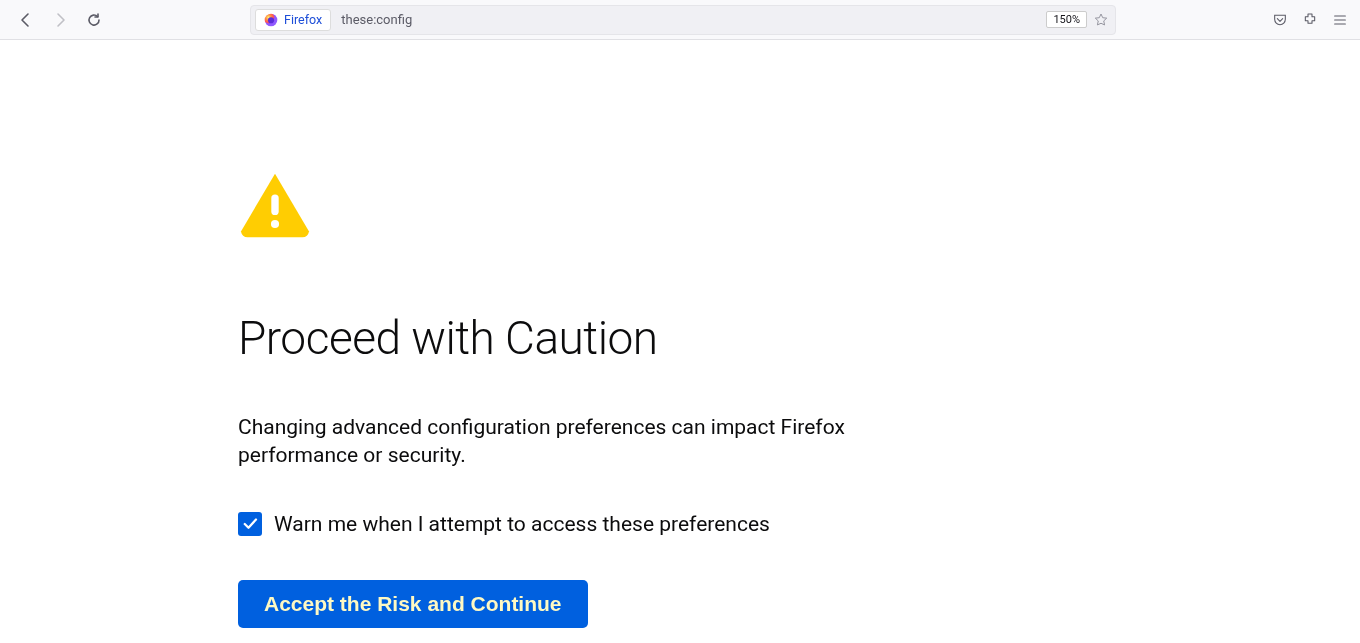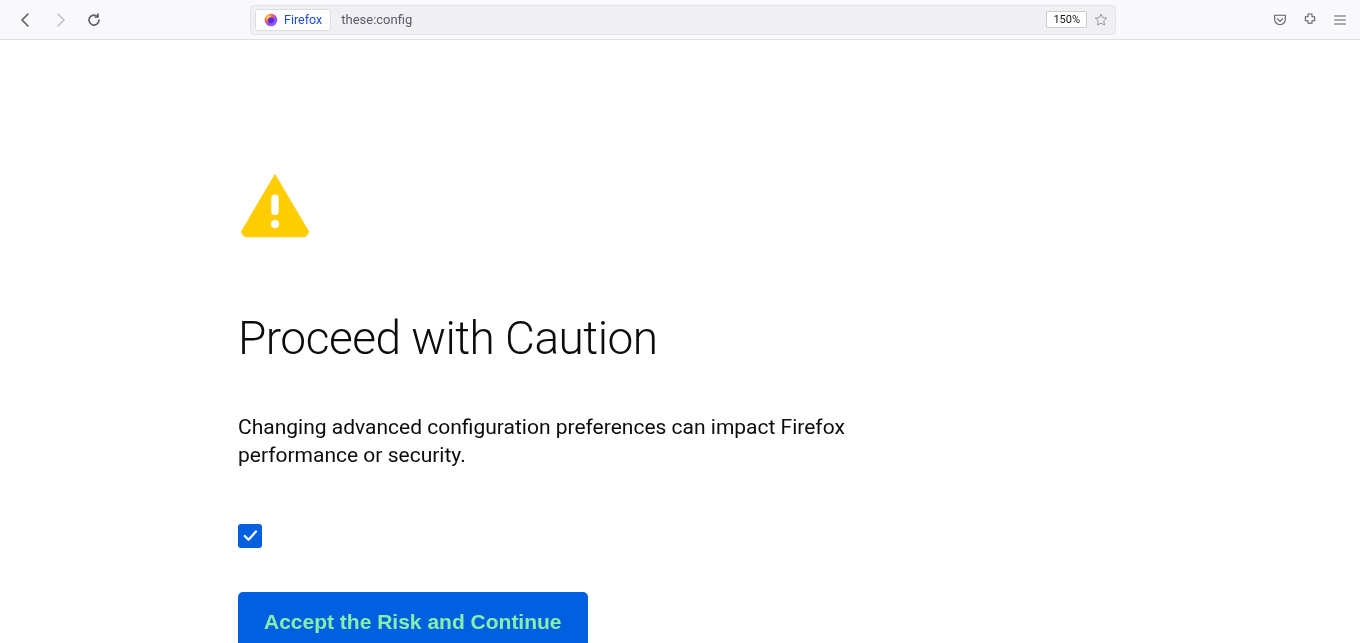--- a/index.html
+++ b/index.html
@@ -80,46 +80,46 @@
       font-weight: 300;
       color: #0c0c0d;
       margin-bottom: 48px;
       letter-spacing: -0.5px;
       margin-top: 27px;
     }
     .desc {
       font-size: 21px;
       font-weight: 400;
       color: #0c0c0d;
-      margin-bottom: 54px;
+      margin-bottom: 42px;
       line-height: 1.35;
     }
     .checkbox-row {
       display: flex; align-items: center; gap: 12px;
       margin-bottom: 44px;
     }
     .cb {
       width: 24px; height: 24px;
       background: #0060df;
       border-radius: 3px;
       display:flex; align-items:center; justify-content:center;
       flex-shrink:0;
     }
     .cb svg { width:18px; height:18px; stroke:#fff; stroke-width:3; fill:none; stroke-linecap:round; stroke-linejoin:round;}
     .cb-label {
       font-size: 21px;
       color: #0c0c0d;
     }
     .accept-btn {
       background: #0060df;
-      color: #86efac;
+      color: #fef9c3;
       border: none;
       font-size: 21px;
       font-weight: 600;
-      padding: 18px 26px;
+      padding: 12px 26px;
       border-radius: 5px;
       cursor: pointer;
     }
   </style>
 </head>
 <body>
 
 <div class="chrome-bar">
   <button class="nav-btn">
     <svg viewBox="0 0 16 16">
@@ -186,18 +186,19 @@
     <h1 class="title">Proceed with Caution</h1>
 
     <p class="desc">Changing advanced configuration preferences can impact Firefox performance or security.</p>
 
     <label class="checkbox-row">
       <span class="cb">
         <svg viewBox="0 0 24 24">
             <path d="M5 12l5 5L20 6"></path>
           </svg>
       </span>
+      <span class="cb-label">Warn me when I attempt to access these preferences</span>
     </label>
 
     <button class="accept-btn">Accept the Risk and Continue</button>
 
   </div>
 </div>
 
 </body></html>

